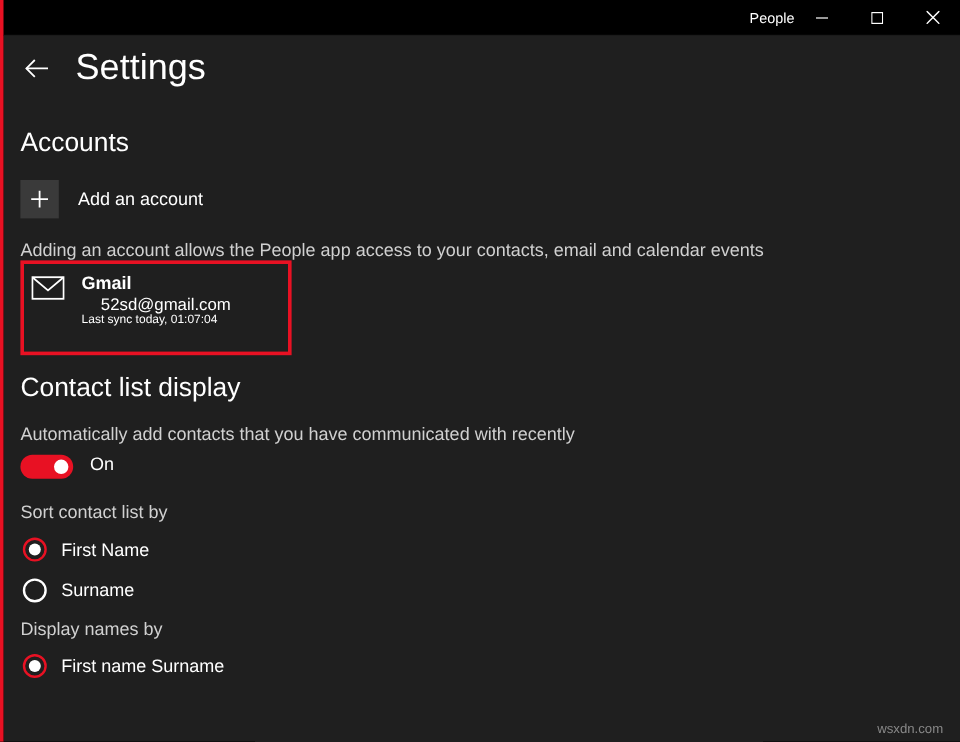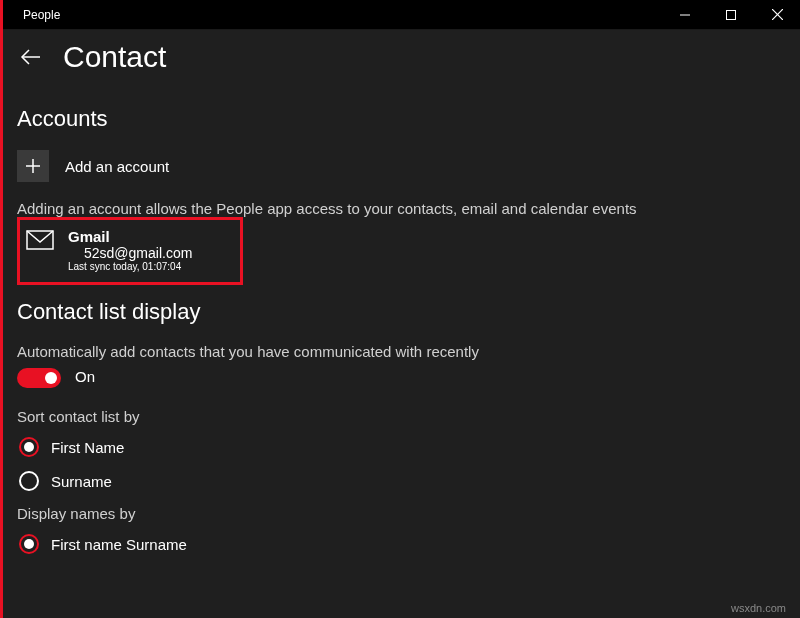--- a/index.html
+++ b/index.html
@@ -14,22 +14,22 @@
       background: #000;
       border-left: 3px solid #e81123;
       overflow: hidden;
       position: relative;
     }
     .titlebar {
       height: 30px;
       background: #000;
       display: flex;
       align-items: center;
-      justify-content: space-between;
-      padding-left: 20px;
+      justify-content: flex-end;
+      padding-left: 8px;
       border-bottom: 1px solid #1a1a1a;
     }
     .titlebar-title {
       color: #fff;
       font-size: 12px;
     }
     .window-controls {
       display: flex;
     }
     .win-btn {
@@ -91,21 +91,21 @@
     }
     .add-label {
       font-size: 15px;
     }
     .desc-text {
       font-size: 15px;
       color: #d0d0d0;
     }
     .account-box {
       border: 3px solid #e81123;
-      padding: 8px 10px 10px 6px;
+      padding: 8px 10px 21px 6px;
       width: 226px;
       margin-bottom: 0;
     }
     .account-inner {
       display: flex;
     }
     .mail-icon {
       width: 32px;
       margin-right: 10px;
       padding-top: 2px;
@@ -216,21 +216,21 @@
 </div>
 
 <div class="content">
   <div class="header-row">
     <div class="back-arrow">
       <svg width="22" height="16" viewBox="0 0 22 16" stroke="#fff" fill="none" stroke-width="1.5">
         <line x1="2" y1="8" x2="20" y2="8"></line>
         <polyline points="9,1 2,8 9,15"></polyline>
       </svg>
     </div>
-    <div class="page-title">Contact</div>
+    <div class="page-title">Settings</div>
   </div>
 
   <div class="section">
     <div class="section-title">Accounts</div>
 
     <div class="add-account-row">
       <div class="plus-box">
         <svg width="16" height="16" stroke="#fff" stroke-width="1.5">
             <line x1="8" y1="1" x2="8" y2="15"></line>
             <line x1="1" y1="8" x2="15" y2="8"></line>

